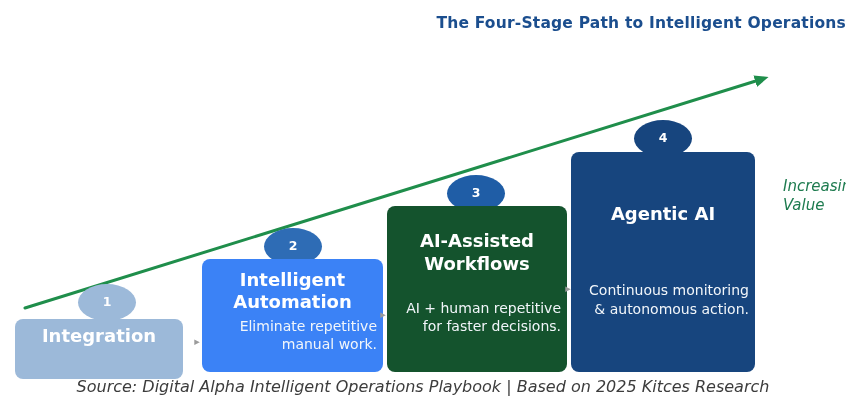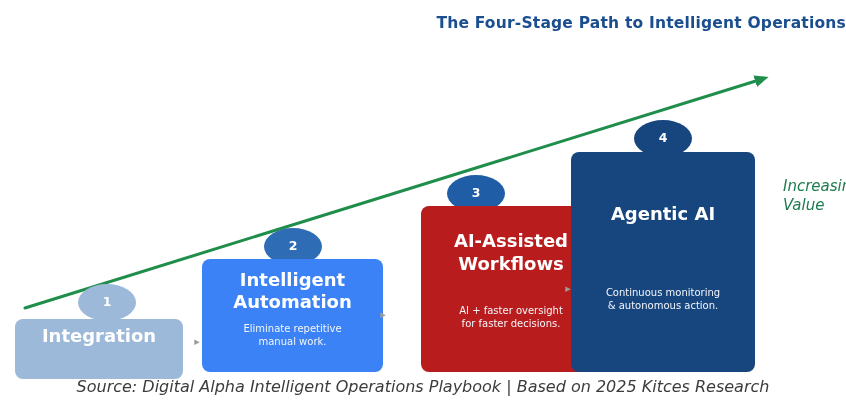--- a/index.html
+++ b/index.html
@@ -73,22 +73,22 @@
     font-weight: bold;
     line-height: 1.25;
     white-space: pre-line;
   }
   .stage-desc {
     position: absolute;
     top: 67%;
     left: 6px;
     right: 6px;
     transform: translateY(-50%);
-    text-align: center;
-    font-size: 10px;
+    text-align: right;
+    font-size: 14px;
     line-height: 1.3;
     white-space: pre-line;
     color: #f2f6fa;
   }
 
   .stage-chevron {
     position: absolute;
     z-index: 4;
     transform: translate(-50%, -50%);
     color: #9b9b9b;
@@ -154,24 +154,24 @@
 
   <div class="stage-block stage-1" style="background: rgb(156, 185, 217);">
     <div class="stage-name">Integration</div>
   </div>
   <div class="stage-block stage-2" style="background: #3b82f6;">
     <div class="stage-name">Intelligent
 Automation</div>
     <div class="stage-desc">Eliminate repetitive
 manual work.</div>
   </div>
-  <div class="stage-block stage-3" style="background: #b91c1c; margin-left: 34px;">
+  <div class="stage-block stage-3" style="background: #14532d;">
     <div class="stage-name">AI-Assisted
 Workflows</div>
-    <div class="stage-desc">AI + faster oversight
+    <div class="stage-desc">AI + human repetitive
 for faster decisions.</div>
   </div>
   <div class="stage-block stage-4" style="background: rgb(23, 69, 126);">
     <div class="stage-name">Agentic AI</div>
     <div class="stage-desc">Continuous monitoring
 &amp; autonomous action.</div>
   </div>
 
   <span class="stage-chevron chevron-1">▸</span>
   <span class="stage-chevron chevron-2">▸</span>

